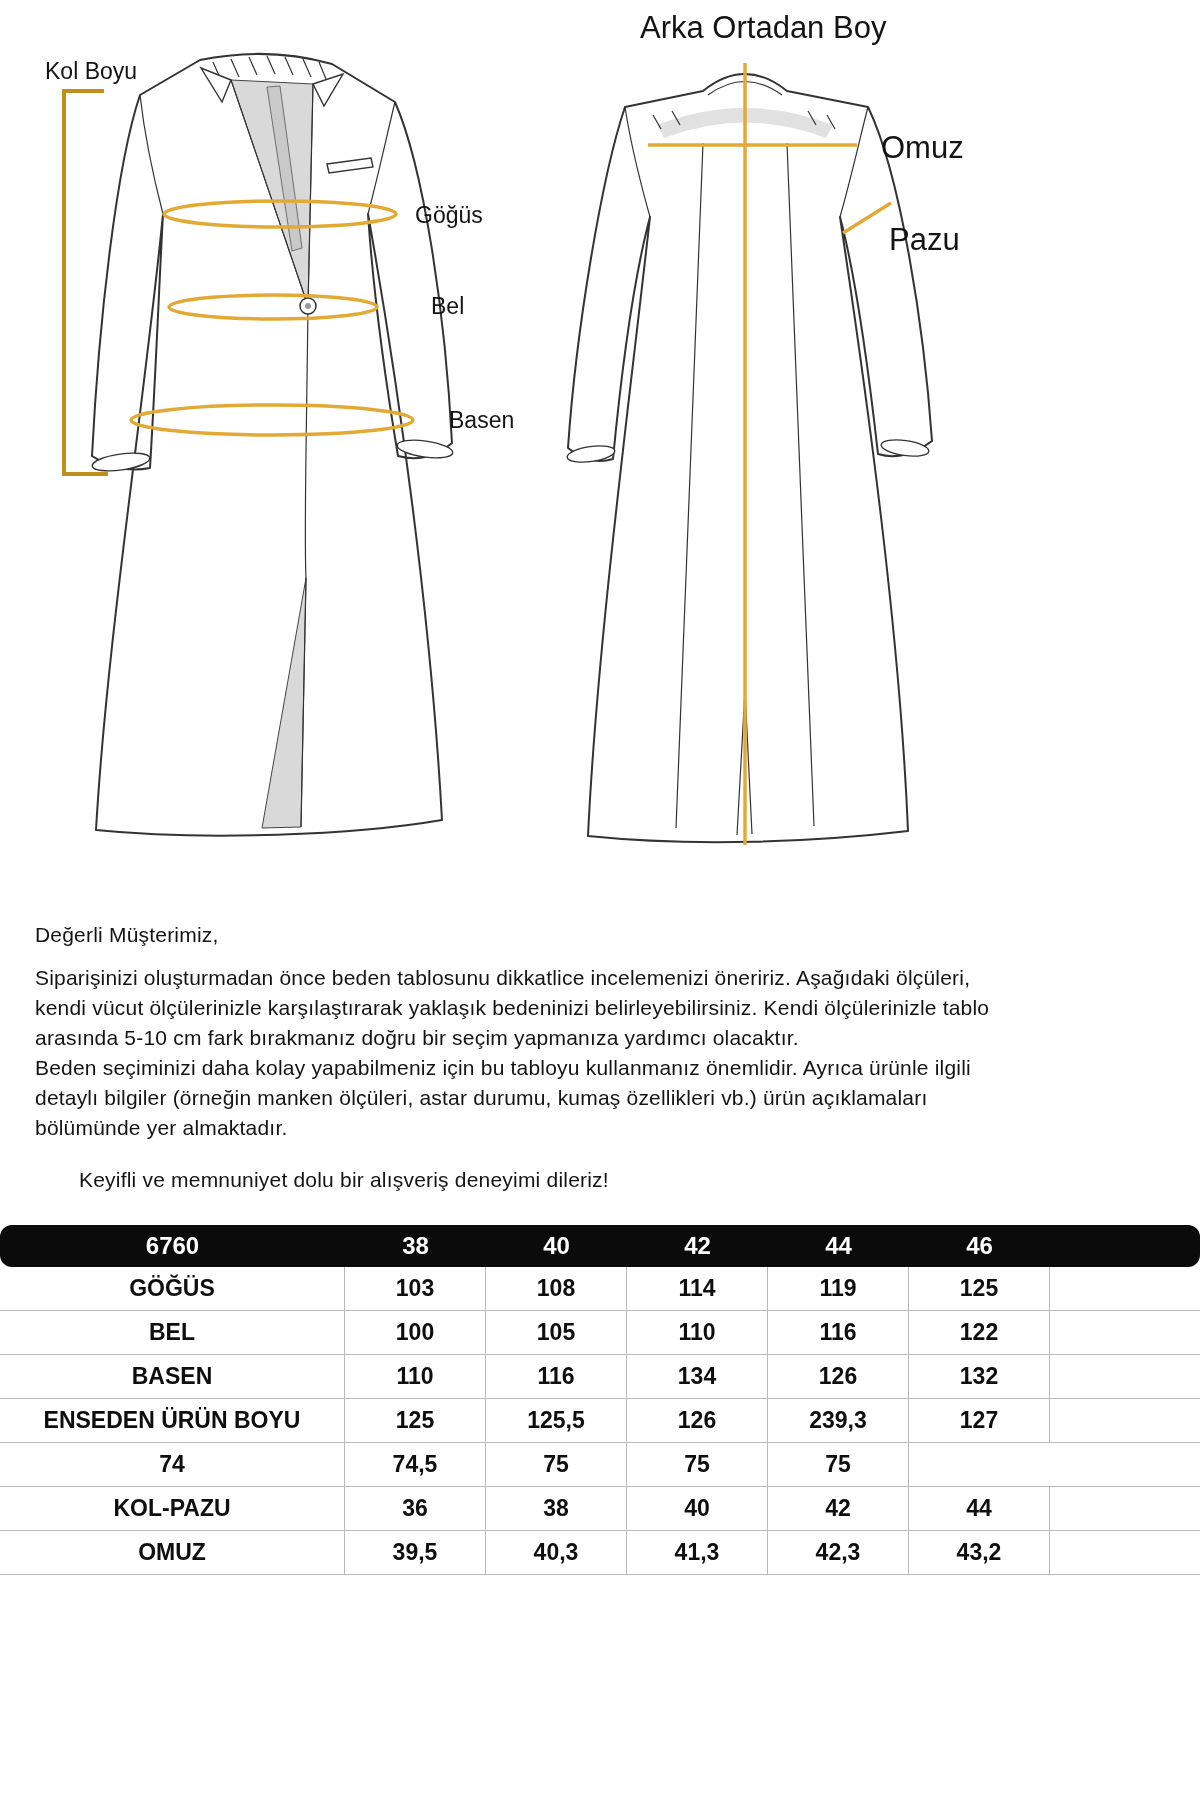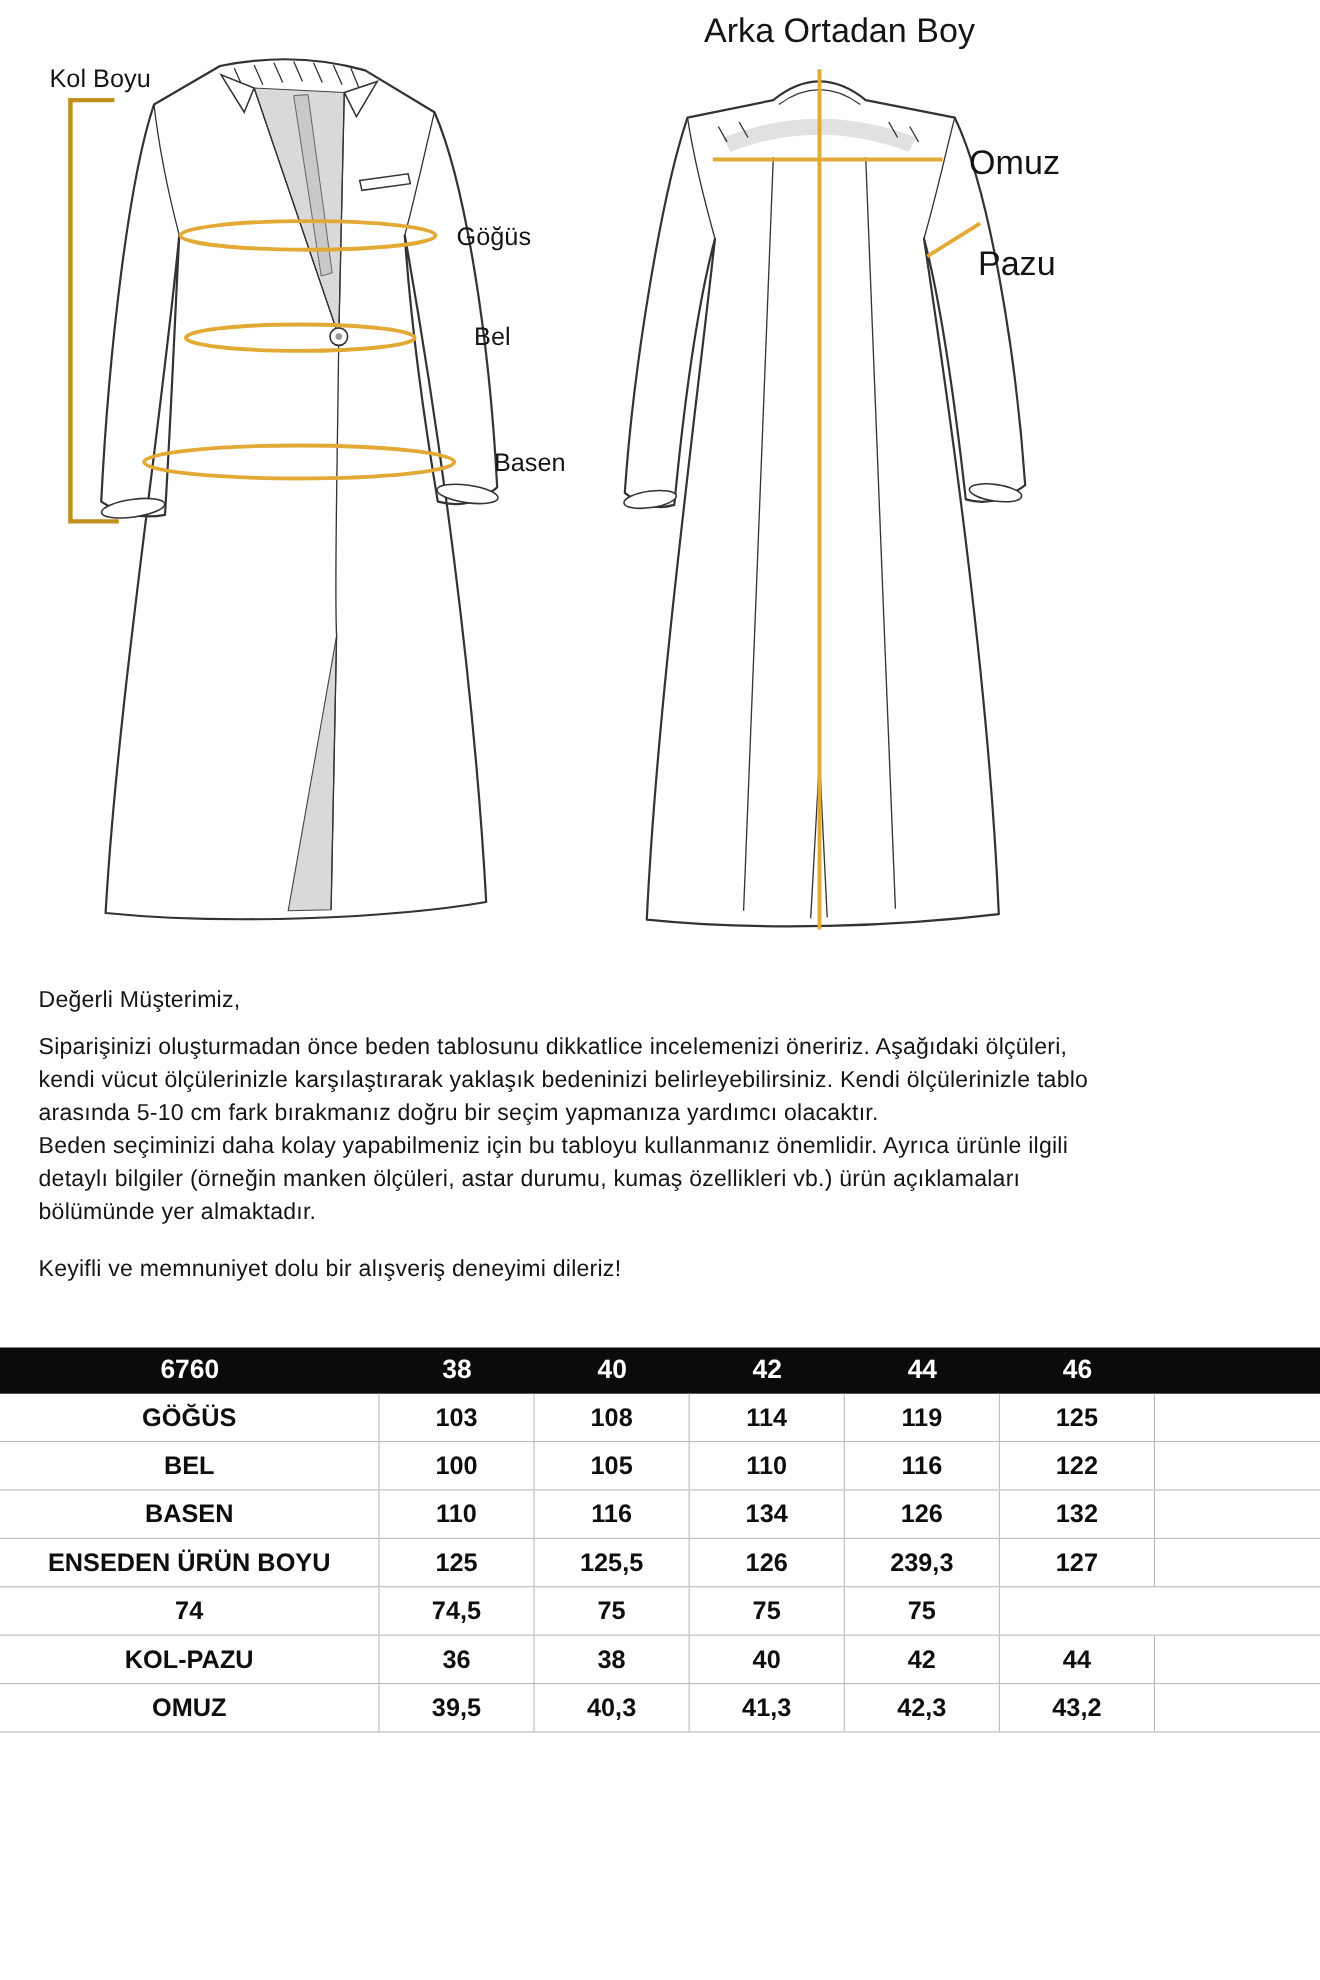--- a/index.html
+++ b/index.html
@@ -30,42 +30,43 @@
   .shade-fill{ fill: var(--shade, #d9d9d9); stroke: #444; stroke-width: 1; }
   .shade-soft{ fill: var(--shade, #d9d9d9); opacity: .8; }
   .peak      { fill: #ffffff; stroke: var(--line, #333); stroke-width: 1.4; }
   .measure   { fill: none; stroke: var(--gold, #e2aa35); stroke-width: 3.5; }
   .bracket   { fill: none; stroke: var(--dark-gold, #c18f1b); stroke-width: 4; stroke-linecap: square; }
 
   
   .info-block {
     position: absolute;
     left: 35px;
-    top: 894px;
+    top: 920px;
     width: 988px;
     font-size: 21px;
     line-height: 30px;
     letter-spacing: 0.2px;
   }
   .info-block .greeting { margin: 0 0 13px 0; }
   .info-block p { margin: 0; }
-  .info-block .closing { margin-top: 22px; }
+  .info-block .closing { margin-top: 22px; margin-left: 44px; }
 
   
   .size-table { position: absolute; left: 0; top: 1225px; width: 1200px; }
   .trow {
     display: grid;
     grid-template-columns: 345px 141px 141px 141px 141px 141px 1fr;
   }
   .trow.thead {
     background: var(--table-header-bg, #0b0b0b);
     color: var(--table-header-text, #ffffff);
     height: 42px;
     font-size: 24px;
     font-weight: bold;
+    border-radius: 12px;
   }
   .trow.tbody {
     height: 43px;
     border-bottom: 1px solid var(--table-border, #b9b9b9);
     font-size: 23px;
     font-weight: bold;
     color: #0e0e0e;
   }
   .tcell {
     display: flex;

